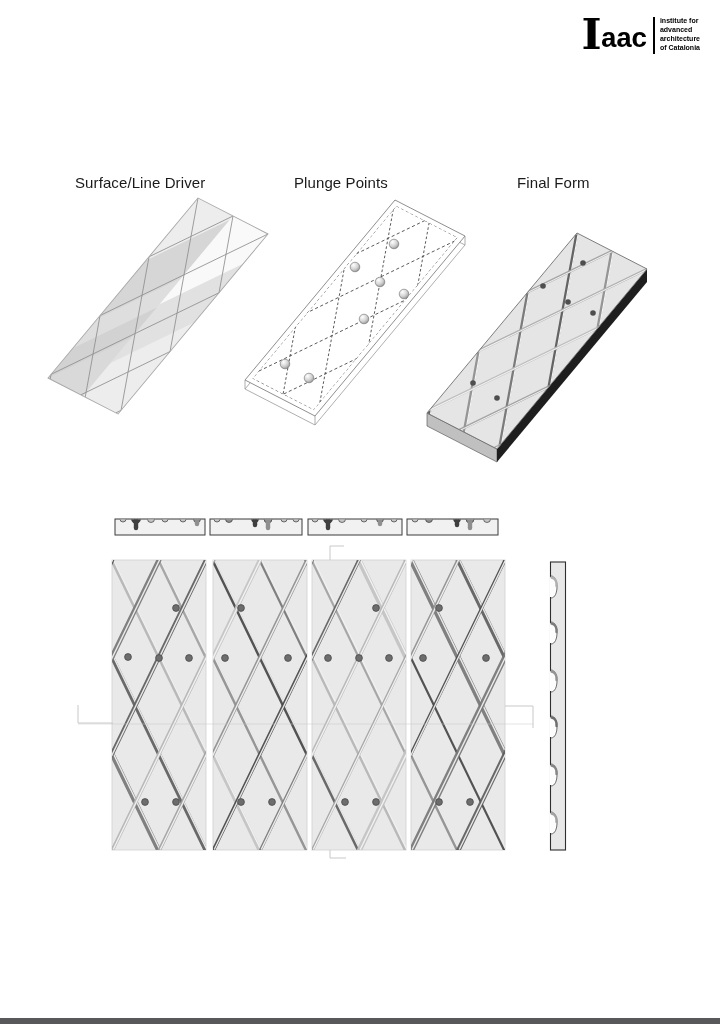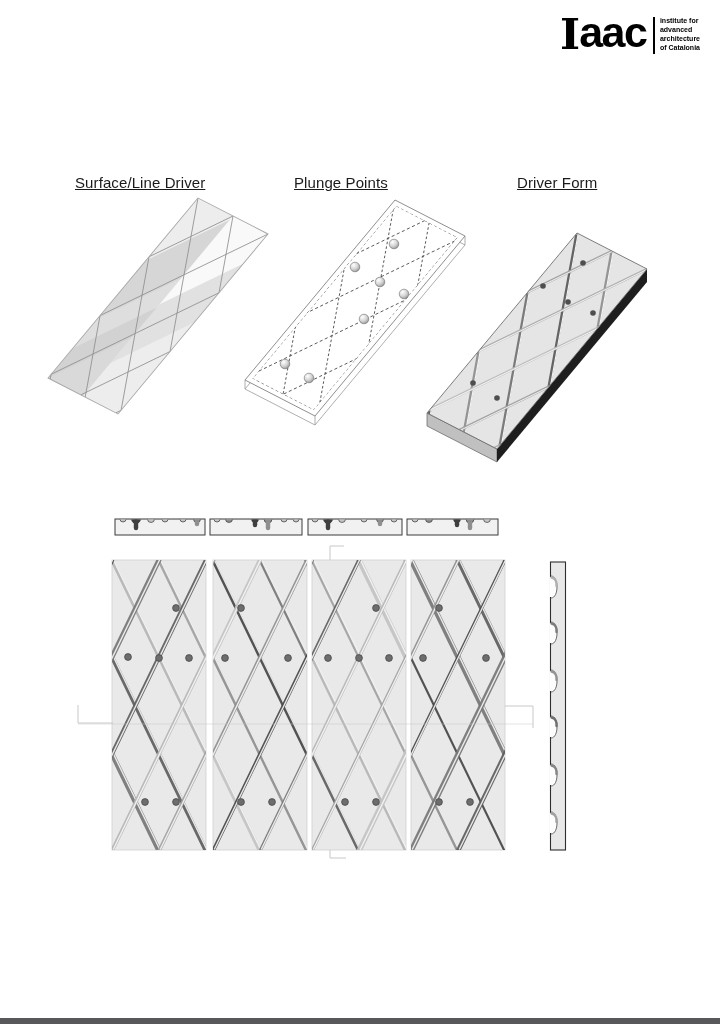--- a/index.html
+++ b/index.html
@@ -3,26 +3,26 @@
 <meta charset="utf-8">
 <style>
   html,body{margin:0;padding:0;background:#fff;}
   .page{position:relative;width:720px;height:1024px;background:#ffffff;overflow:hidden;
         font-family:"Liberation Sans",sans-serif;}
   #drawing{position:absolute;left:0;top:0;}
   
   .logo{position:absolute;top:14px;right:20px;display:flex;align-items:flex-start;}
   .wordmark{display:flex;align-items:baseline;height:42px;}
   .wm-i{font-family:"DejaVu Serif",serif;font-weight:bold;font-size:43px;line-height:40px;color:#000;}
-  .wm-rest{font-family:Liberation Sans, sans-serif;font-weight:bold;font-size:43px;line-height:40px;
+  .wm-rest{font-family:Liberation Mono, monospace;font-weight:bold;font-size:28px;line-height:40px;
            letter-spacing:-1.5px;color:#000;position:relative;top:-2px;margin-left:-1px;}
   .logo-divider{width:1.5px;height:37px;background:#000;margin:3px 5px 0 7px;}
   .logo-tagline{padding-top:2px;font-size:7px;line-height:9px;font-weight:bold;color:#000;white-space:nowrap;}
   
-  .fig-label{position:absolute;top:174px;font-size:15px;color:#1a1a1a;letter-spacing:.1px;text-decoration:underline;}
+  .fig-label{position:absolute;top:174px;font-size:15px;color:#1a1a1a;letter-spacing:.1px;}
   
   .footer-bar{position:absolute;left:0;bottom:0;width:720px;height:6px;background:#58585a;}
 </style>
 </head>
 <body>
 
 <div class="page">
 
   <svg id="drawing" width="720" height="1024" viewBox="0 0 720 1024">
       <defs>
@@ -464,16 +464,16 @@
     <div class="logo-tagline">
       <div>institute for</div>
       <div>advanced</div>
       <div>architecture</div>
       <div>of Catalonia</div>
     </div>
   </header>
 
   <div class="fig-label" style="left:75px">Surface/Line Driver</div>
   <div class="fig-label" style="left:294px">Plunge Points</div>
-  <div class="fig-label" style="left:517px">Driver Form</div>
+  <div class="fig-label" style="left:517px">Final Form</div>
 
   <div class="footer-bar" style="background: rgb(88, 88, 90);"></div>
 </div>
 
 </body></html>

